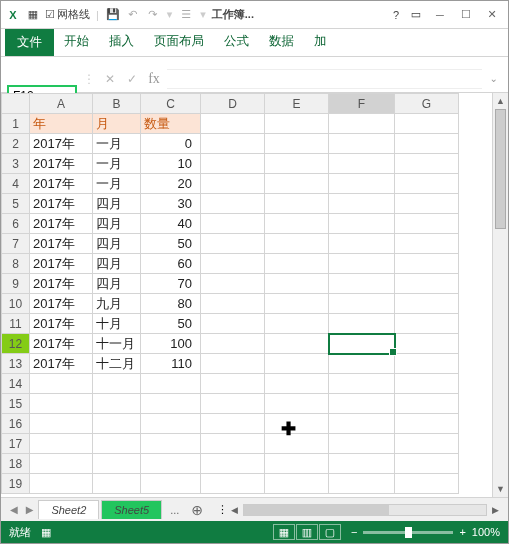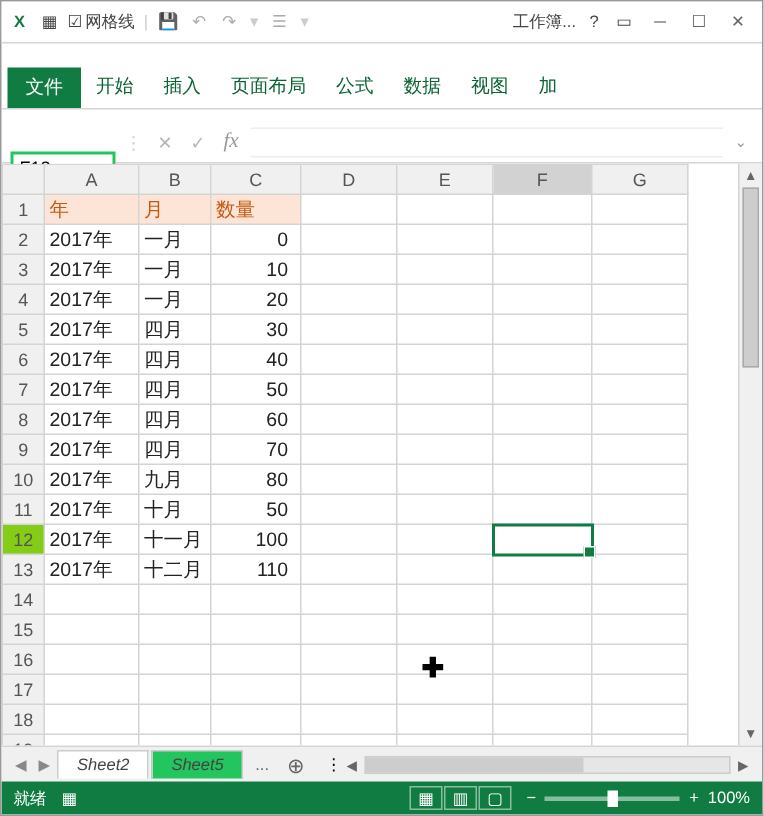--- a/index.html
+++ b/index.html
@@ -1,36 +1,36 @@
 <!DOCTYPE html>
 <html><head>
 <meta charset="utf-8">
 <style>
 * { box-sizing: border-box; margin: 0; padding: 0; font-family: "Microsoft YaHei", Arial, sans-serif; }
 body { width: 509px; height: 544px; background: #fff; display: flex; flex-direction: column; border: 1px solid #999; overflow: hidden; }
 
 .title-bar { height: 28px; background: #fff; border-bottom: 1px solid #d4d4d4; display: flex; align-items: center; padding: 0 4px; font-size: 11px; color: #444; gap: 4px; }
 .title-bar .icon { width: 16px; height: 16px; display: flex; align-items: center; justify-content: center; }
-.title-bar .spacer { flex: 1; text-align: right; }
+.title-bar .spacer { flex: 1; text-align: left; font-weight: bold; }
 .win-btns { display: flex; gap: 2px; margin-left: auto; }
 .win-btns div { width: 24px; height: 20px; display: flex; align-items: center; justify-content: center; color: #666; }
 .qat-sep { color: #ccc; margin: 0 2px; }
 .checkbox-q { display: inline-flex; align-items: center; gap: 2px; }
 .checkbox-q::before { content: "☑"; color: #444; }
 
-.ribbon-tabs { height: 28px; display: flex; align-items: flex-end; font-size: 12.5px; padding-left: 4px; gap: 0; border-bottom: 1px solid #d4d4d4; margin-top: 16px; }
+.ribbon-tabs { height: 28px; display: flex; align-items: flex-end; font-size: 12.5px; padding-left: 4px; gap: 0; border-bottom: 1px solid #d4d4d4; }
 .ribbon-tabs .tab { padding: 5px 10px 6px; color: #0a6332; cursor: pointer; }
 .ribbon-tabs .tab.file { background: #107c41; color: #fff; padding: 5px 12px; }
 
 .formula-row { height: 28px; display: flex; align-items: center; border-bottom: 1px solid #d4d4d4; font-size: 12px; padding: 2px 6px; gap: 4px; }
 .name-box { width: 70px; height: 20px; border: 2px solid #22c55e; background: #fff; display: flex; align-items: flex-end; padding: 0 4px; justify-content: space-between; margin-top: 32px; }
 .name-box .dd { color: #888; font-size: 9px; }
 .fx-btns { display: flex; gap: 4px; align-items: center; color: #b7b7b7; }
 .fx-btns span { width: 18px; text-align: center; }
-.fx-label { font-style: italic; color: #999; font-family: serif; font-size: 14px; }
+.fx-label { color: #999; font-family: serif; font-size: 14px; }
 .formula-input { flex: 1; height: 20px; border: 1px solid #eee; border-left: none; border-right: none; }
 .fx-expand { color: #999; font-size: 10px; padding: 0 4px; }
 
 .grid-area { flex: 1; display: flex; overflow: hidden; position: relative; }
 .sheet-wrap { flex: 1; overflow: hidden; position: relative; }
 .sheet { border-collapse: collapse; font-size: 13px; color: #222; table-layout: fixed; }
 .sheet th, .sheet td { border: 1px solid #d4d4d4; height: 20px; padding: 0 3px; font-weight: normal; }
 .sheet .colhdr th { background: #f0f0f0; text-align: center; font-size: 12px; color: #555; }
 .sheet .rowhdr { background: #f0f0f0; text-align: center; width: 28px; font-size: 12px; color: #555; }
 .sheet .corner { background: #f0f0f0; width: 28px; }
@@ -94,21 +94,20 @@
   </div>
 </div>
 
 <div class="ribbon-tabs">
   <div class="tab file">文件</div>
   <div class="tab">开始</div>
   <div class="tab">插入</div>
   <div class="tab">页面布局</div>
   <div class="tab">公式</div>
   <div class="tab">数据</div>
-  <div class="tab">视图</div>
   <div class="tab">加</div>
 </div>
 
 <div style="height:8px"></div>
 
 <div class="formula-row">
   <div class="name-box">
     <span>F12</span>
     <span class="dd">▼</span>
   </div>

